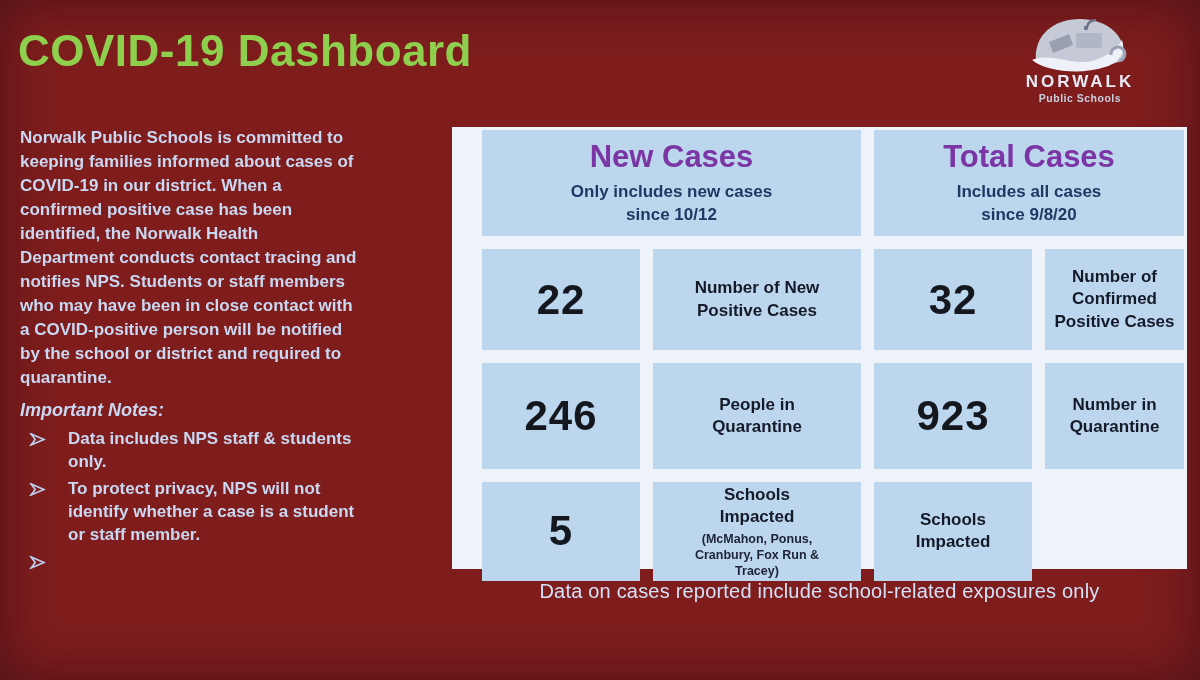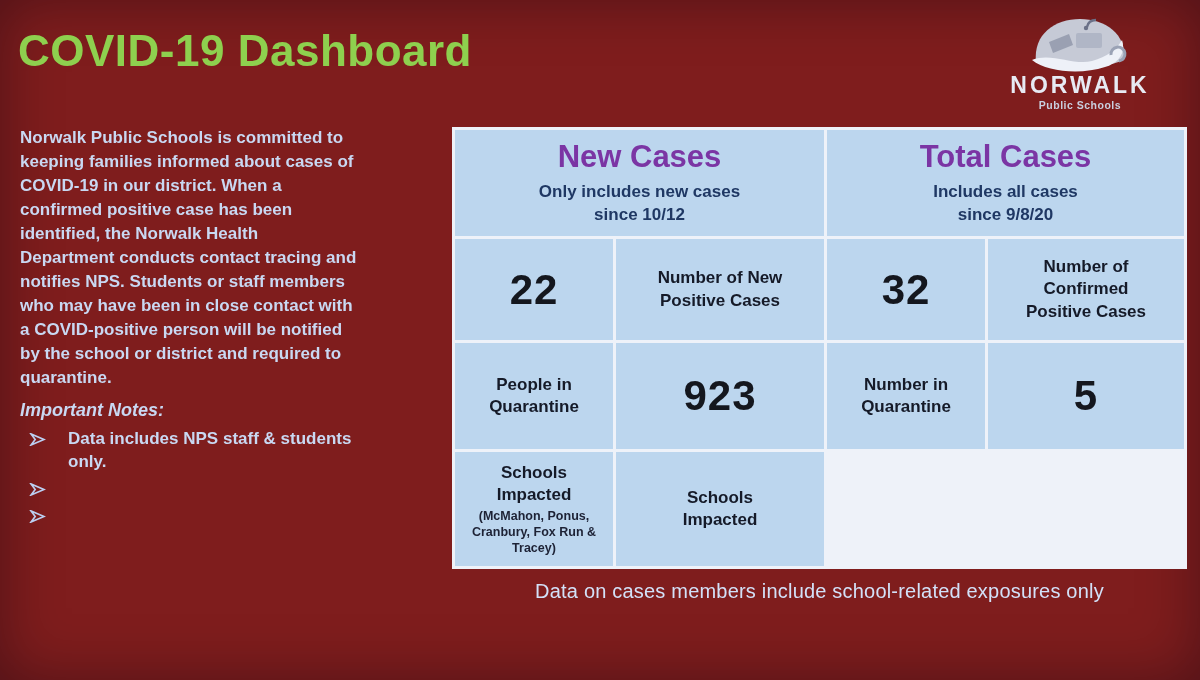--- a/index.html
+++ b/index.html
@@ -13,21 +13,21 @@
   .ml { white-space:pre-line; }
 
   
   .title {
     position:absolute; left:18px; top:26px;
     font-size:44px; font-weight:bold; color:#8ed04e; letter-spacing:0.5px;
   }
 
   
   .logo { position:absolute; left:1010px; top:14px; width:140px; text-align:center; }
-  .logo-name { font-size:23px; font-weight:bold; letter-spacing:3px; color:#e7eaf3; margin-top:-4px; }
+  .logo-name { font-size:17px; font-weight:bold; letter-spacing:3px; color:#e7eaf3; margin-top:-4px; }
   .logo-sub  { font-size:10.5px; font-weight:bold; color:#c9cfdf; letter-spacing:0.5px; }
 
   
   .intro {
     position:absolute; left:20px; top:126px; width:444px;
     font-size:17px; font-weight:bold; line-height:24px; color:#c9d8f2;
   }
 
   
   .notes { position:absolute; left:20px; top:400px; width:448px; color:#c9d8f2; }
@@ -36,21 +36,22 @@
   .bullet { flex:none; width:17px; margin-left:9px; margin-right:22px; padding-top:5px; }
   .note-text { font-size:17px; font-weight:bold; line-height:23px; }
 
   
   .stats-table {
     position:absolute; left:452px; top:127px; width:735px; height:442px;
     background:#eef2f9; border:3px solid #eef2f9;
     display:grid;
     grid-template-columns:158px 208px 158px 1fr;
     grid-template-rows:106px 101px 106px 1fr;
-    gap:3px;
+    gap:13px;
+    padding-left:27px;
   }
   .cell {
     background:#bcd6ee; display:flex; flex-direction:column;
     align-items:center; justify-content:center; text-align:center; padding:2px 6px;
   }
   .th { grid-column:span 2; }
   .th-title { font-size:31px; font-weight:bold; color:#7b35a4; line-height:1.15; }
   .th-sub   { font-size:17px; font-weight:bold; color:#1f3864; line-height:1.4; margin-top:5px; }
   .num { font-size:42px; font-weight:bold; color:#14171e; letter-spacing:1px; }
   .lbl { font-size:17px; font-weight:bold; color:#151a28; line-height:1.32; }
@@ -107,20 +108,23 @@
       <span class="note-text ml">Data includes NPS staff &amp; students
 only.</span>
     </div>
 
     <div class="note-item">
       <span class="bullet">
         <svg width="17" height="13" viewBox="0 0 18 14">
             <path d="M2 13 L16 7 L2 1 L6.5 7 Z" fill="none" stroke="#bcd0f2" stroke-width="1.8" stroke-linejoin="miter"></path>
           </svg>
       </span>
+      <span class="note-text ml">To protect privacy, NPS will not
+identify whether a case is a student
+or staff member.</span>
     </div>
 
     <div class="note-item">
       <span class="bullet">
         <svg width="17" height="13" viewBox="0 0 18 14">
             <path d="M2 13 L16 7 L2 1 L6.5 7 Z" fill="none" stroke="#bcd0f2" stroke-width="1.8" stroke-linejoin="miter"></path>
           </svg>
       </span>
     </div>
   </div>
@@ -148,20 +152,23 @@
     <div class="cell">
       <div class="num">32</div>
     </div>
     <div class="cell">
       <div class="lbl ml">Number of
 Confirmed
 Positive Cases</div>
     </div>
 
     <div class="cell">
+      <div class="num">246</div>
+    </div>
+    <div class="cell">
       <div class="lbl ml">People in
 Quarantine</div>
     </div>
     <div class="cell">
       <div class="num">923</div>
     </div>
     <div class="cell">
       <div class="lbl ml">Number in
 Quarantine</div>
     </div>
@@ -176,15 +183,15 @@
 Cranbury, Fox Run &amp;
 Tracey)</div>
     </div>
     <div class="cell">
       <div class="lbl ml">Schools
 Impacted</div>
     </div>
 
   </div>
 
-  <div class="caption">Data on cases members include school-related exposures only</div>
+  <div class="caption">Data on cases reported include school-related exposures only</div>
 
 </div>
 
 </body></html>

